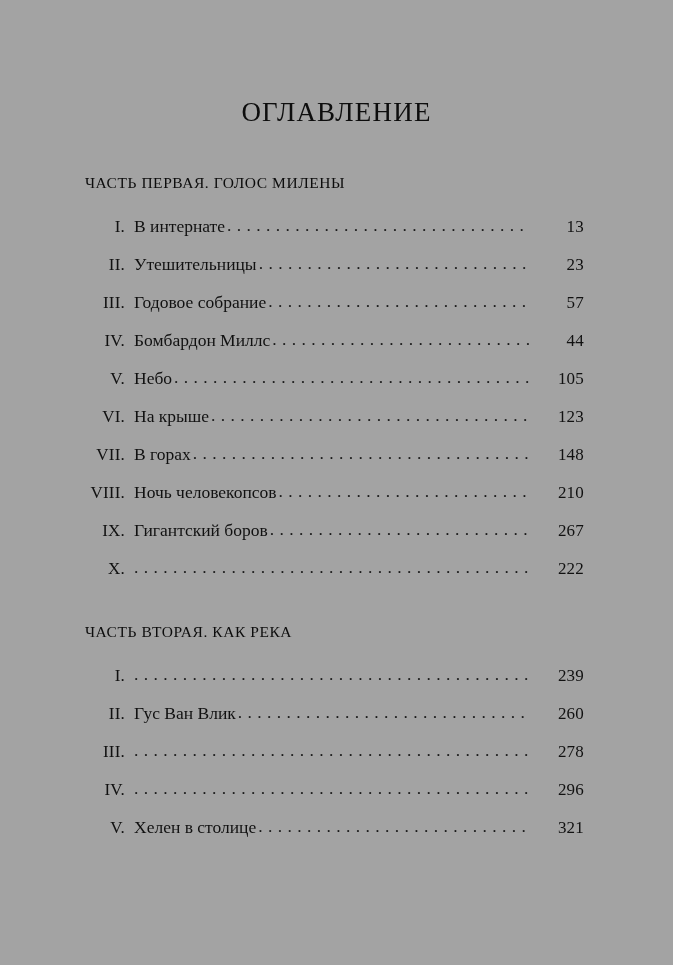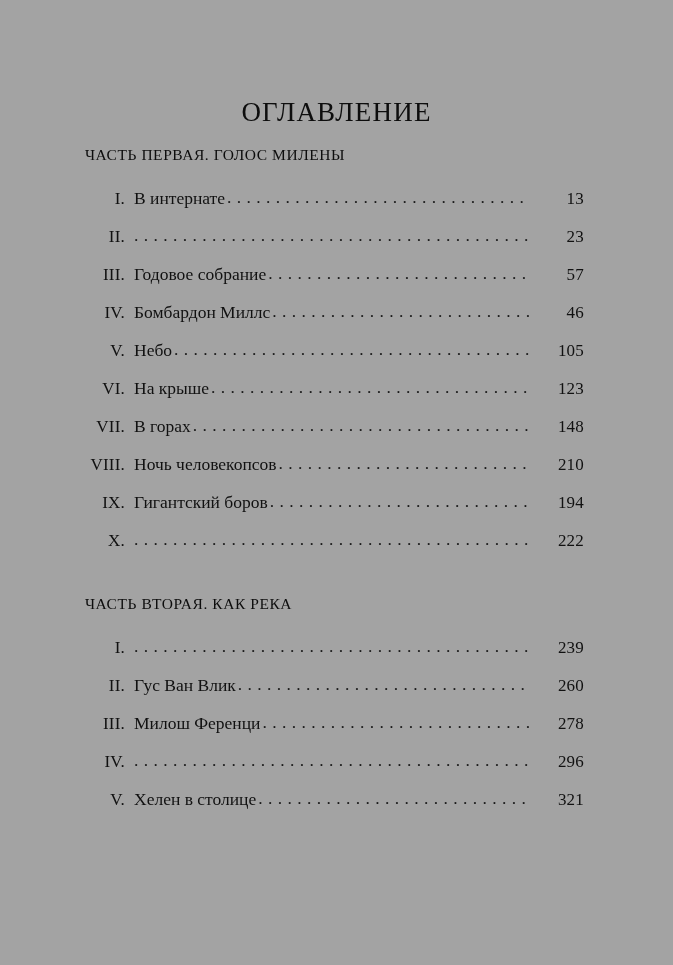--- a/index.html
+++ b/index.html
@@ -37,21 +37,21 @@
     line-height: 32px;
     letter-spacing: 1.2px;
     font-weight: 400;
     color: #0d0d0d;
   }
 
   
   .toc-body {
     position: absolute;
     left: 85px;
-    top: 144px;
+    top: 172px;
     width: 499px;   
   }
 
   .part {
     margin: 0;
   }
   .part + .part {
     margin-top: 34px;
   }
 
@@ -139,39 +139,40 @@
             <span class="entry-num">I.</span>
             <span class="entry-mid">
               <span class="entry-title">В интернате</span>
               <span class="leader"> . . . . . . . . . . . . . . . . . . . . . . . . . . . . . . . . . . . . . . . . . . . . . . . . . . . . . . . . . . . . . . . . . . . . . . . . . . . . . . . . . . . . . . . . .</span>
             </span>
             <span class="entry-page">13</span>
           </li>
           <li class="entry">
             <span class="entry-num">II.</span>
             <span class="entry-mid">
+              <span class="entry-title">Утешительницы</span>
               <span class="leader"> . . . . . . . . . . . . . . . . . . . . . . . . . . . . . . . . . . . . . . . . . . . . . . . . . . . . . . . . . . . . . . . . . . . . . . . . . . . . . . . . . . . . . . . . .</span>
             </span>
             <span class="entry-page">23</span>
           </li>
           <li class="entry">
             <span class="entry-num">III.</span>
             <span class="entry-mid">
               <span class="entry-title">Годовое собрание</span>
               <span class="leader"> . . . . . . . . . . . . . . . . . . . . . . . . . . . . . . . . . . . . . . . . . . . . . . . . . . . . . . . . . . . . . . . . . . . . . . . . . . . . . . . . . . . . . . . . .</span>
             </span>
             <span class="entry-page">57</span>
           </li>
           <li class="entry">
             <span class="entry-num">IV.</span>
             <span class="entry-mid">
               <span class="entry-title">Бомбардон Миллс</span>
               <span class="leader"> . . . . . . . . . . . . . . . . . . . . . . . . . . . . . . . . . . . . . . . . . . . . . . . . . . . . . . . . . . . . . . . . . . . . . . . . . . . . . . . . . . . . . . . . .</span>
             </span>
-            <span class="entry-page">46</span>
+            <span class="entry-page">44</span>
           </li>
           <li class="entry">
             <span class="entry-num">V.</span>
             <span class="entry-mid">
               <span class="entry-title">Небо</span>
               <span class="leader"> . . . . . . . . . . . . . . . . . . . . . . . . . . . . . . . . . . . . . . . . . . . . . . . . . . . . . . . . . . . . . . . . . . . . . . . . . . . . . . . . . . . . . . . . .</span>
             </span>
             <span class="entry-page">105</span>
           </li>
           <li class="entry">
@@ -197,21 +198,21 @@
               <span class="leader"> . . . . . . . . . . . . . . . . . . . . . . . . . . . . . . . . . . . . . . . . . . . . . . . . . . . . . . . . . . . . . . . . . . . . . . . . . . . . . . . . . . . . . . . . .</span>
             </span>
             <span class="entry-page">210</span>
           </li>
           <li class="entry">
             <span class="entry-num">IX.</span>
             <span class="entry-mid">
               <span class="entry-title">Гигантский боров</span>
               <span class="leader"> . . . . . . . . . . . . . . . . . . . . . . . . . . . . . . . . . . . . . . . . . . . . . . . . . . . . . . . . . . . . . . . . . . . . . . . . . . . . . . . . . . . . . . . . .</span>
             </span>
-            <span class="entry-page">194</span>
+            <span class="entry-page">267</span>
           </li>
           <li class="entry">
             <span class="entry-num">X.</span>
             <span class="entry-mid">
               <span class="leader"> . . . . . . . . . . . . . . . . . . . . . . . . . . . . . . . . . . . . . . . . . . . . . . . . . . . . . . . . . . . . . . . . . . . . . . . . . . . . . . . . . . . . . . . . .</span>
             </span>
             <span class="entry-page">222</span>
           </li>
         </ul>
       </section>
@@ -229,21 +230,20 @@
             <span class="entry-num">II.</span>
             <span class="entry-mid">
               <span class="entry-title">Гус Ван Влик</span>
               <span class="leader"> . . . . . . . . . . . . . . . . . . . . . . . . . . . . . . . . . . . . . . . . . . . . . . . . . . . . . . . . . . . . . . . . . . . . . . . . . . . . . . . . . . . . . . . . .</span>
             </span>
             <span class="entry-page">260</span>
           </li>
           <li class="entry">
             <span class="entry-num">III.</span>
             <span class="entry-mid">
-              <span class="entry-title">Милош Ференци</span>
               <span class="leader"> . . . . . . . . . . . . . . . . . . . . . . . . . . . . . . . . . . . . . . . . . . . . . . . . . . . . . . . . . . . . . . . . . . . . . . . . . . . . . . . . . . . . . . . . .</span>
             </span>
             <span class="entry-page">278</span>
           </li>
           <li class="entry">
             <span class="entry-num">IV.</span>
             <span class="entry-mid">
               <span class="leader"> . . . . . . . . . . . . . . . . . . . . . . . . . . . . . . . . . . . . . . . . . . . . . . . . . . . . . . . . . . . . . . . . . . . . . . . . . . . . . . . . . . . . . . . . .</span>
             </span>
             <span class="entry-page">296</span>

